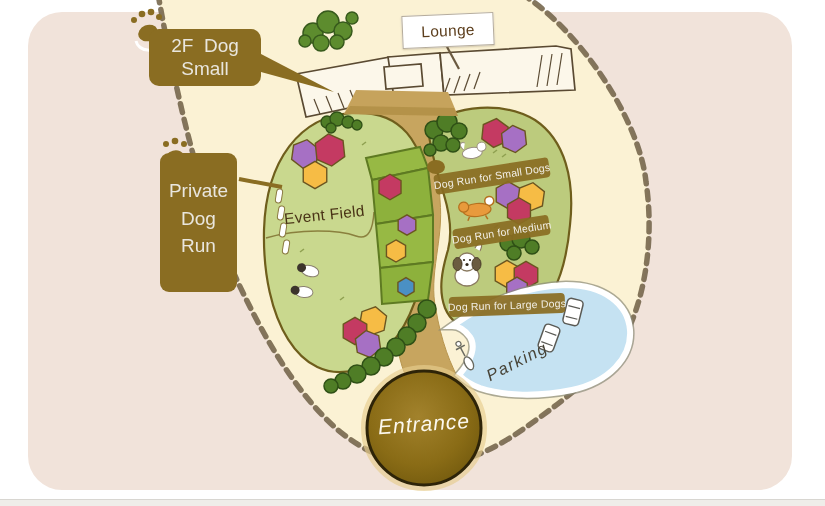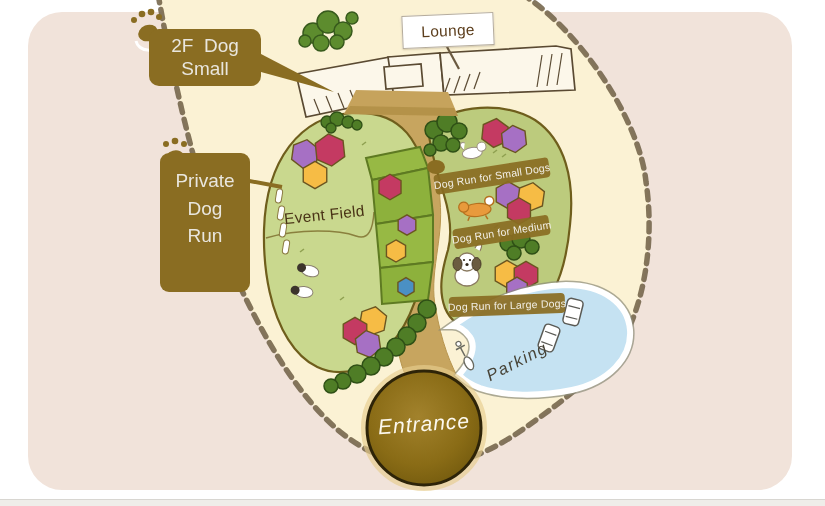--- a/index.html
+++ b/index.html
@@ -17,23 +17,23 @@
     box-shadow:0 1px 2px rgba(90,70,40,.25);
     font-size:15.5px;color:#5c3e1c;letter-spacing:.3px;
   }
   .sign{background:#8a6d22;color:#e9e6de;text-align:center;}
   .room2f-box{
     left:149px;top:29px;width:112px;height:57px;border-radius:10px;
     font-size:19px;line-height:1.2;flex-direction:column;
   }
   .room2f-box span{white-space:pre;}
   .private-box{
-    left:160px;top:153px;width:90px;height:139px;border-radius:9px;
+    left:160px;top:153px;width:77px;height:139px;border-radius:9px;
     font-size:19px;line-height:1.45;flex-direction:column;justify-content:flex-start;
-    padding-top:14px;box-sizing:border-box;
+    padding-top:24px;box-sizing:border-box;
   }
   .ef-label{
     left:284px;top:206px;transform:rotate(-6deg);
     font-size:15.5px;color:#493316;letter-spacing:.3px;white-space:nowrap;
   }
   .band{
     background:rgba(138,109,34,.93);color:#f2efe6;border-radius:4px;
     font-size:10.5px;white-space:nowrap;letter-spacing:.2px;
   }
   .band-small{left:434px;top:166px;width:116px;height:20px;transform:rotate(-9deg);}

